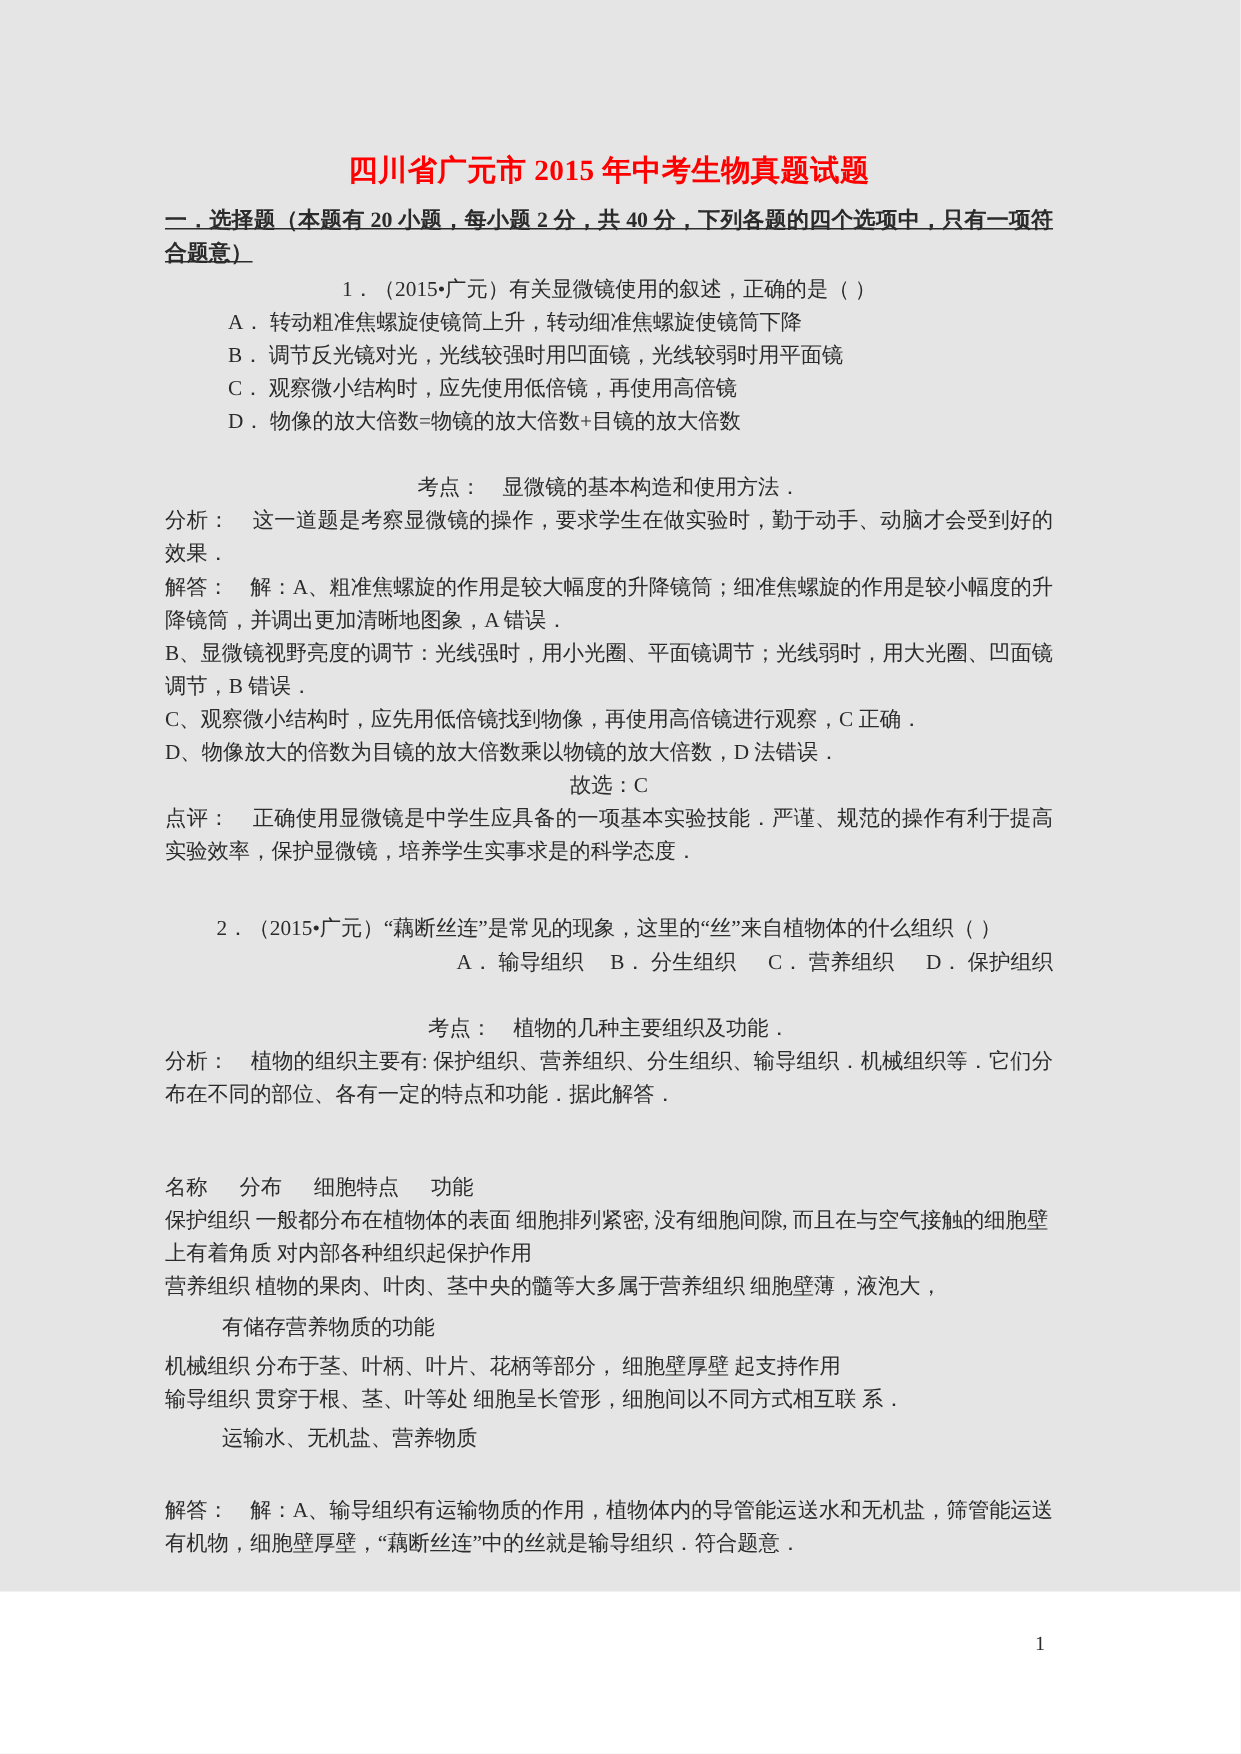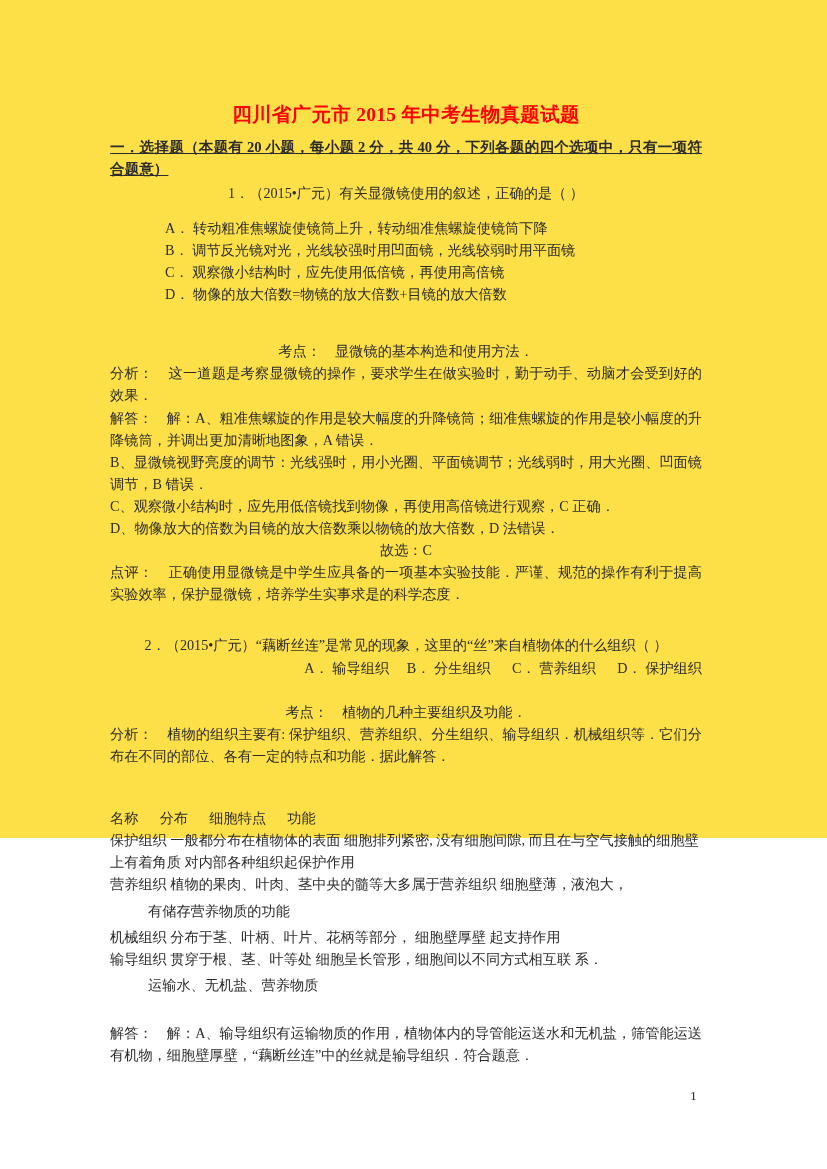--- a/index.html
+++ b/index.html
@@ -13,22 +13,22 @@
     height: 1169px;
     position: relative;
     font-family: "Liberation Serif", "DejaVu Serif", serif;
     color: #2b2b2b;
     overflow: hidden;
   }
   .page {
     position: absolute;
     left: 0; top: 0;
     width: 827px;
-    height: 838px;
-    background: #fde047;
+    height: 1061px;
+    background: #e5e5e5;
   }
   .content {
     position: absolute;
     left: 110px;
     top: 100px;
     width: 592px;
   }
 
   .doc-title {
     text-align: center;
@@ -51,21 +51,21 @@
   }
 
   .q-stem {
     font-size: 14.2px;
     line-height: 1.53;
     margin: 0;
     text-align: center;
   }
 
   .opt-list {
-    margin: 13px;
+    margin: 0;
     padding: 0;
     list-style: none;
   }
   .opt-list li {
     font-size: 14.2px;
     line-height: 1.55;
     padding-left: 42px;
     margin: 0;
     white-space: pre;
   }

